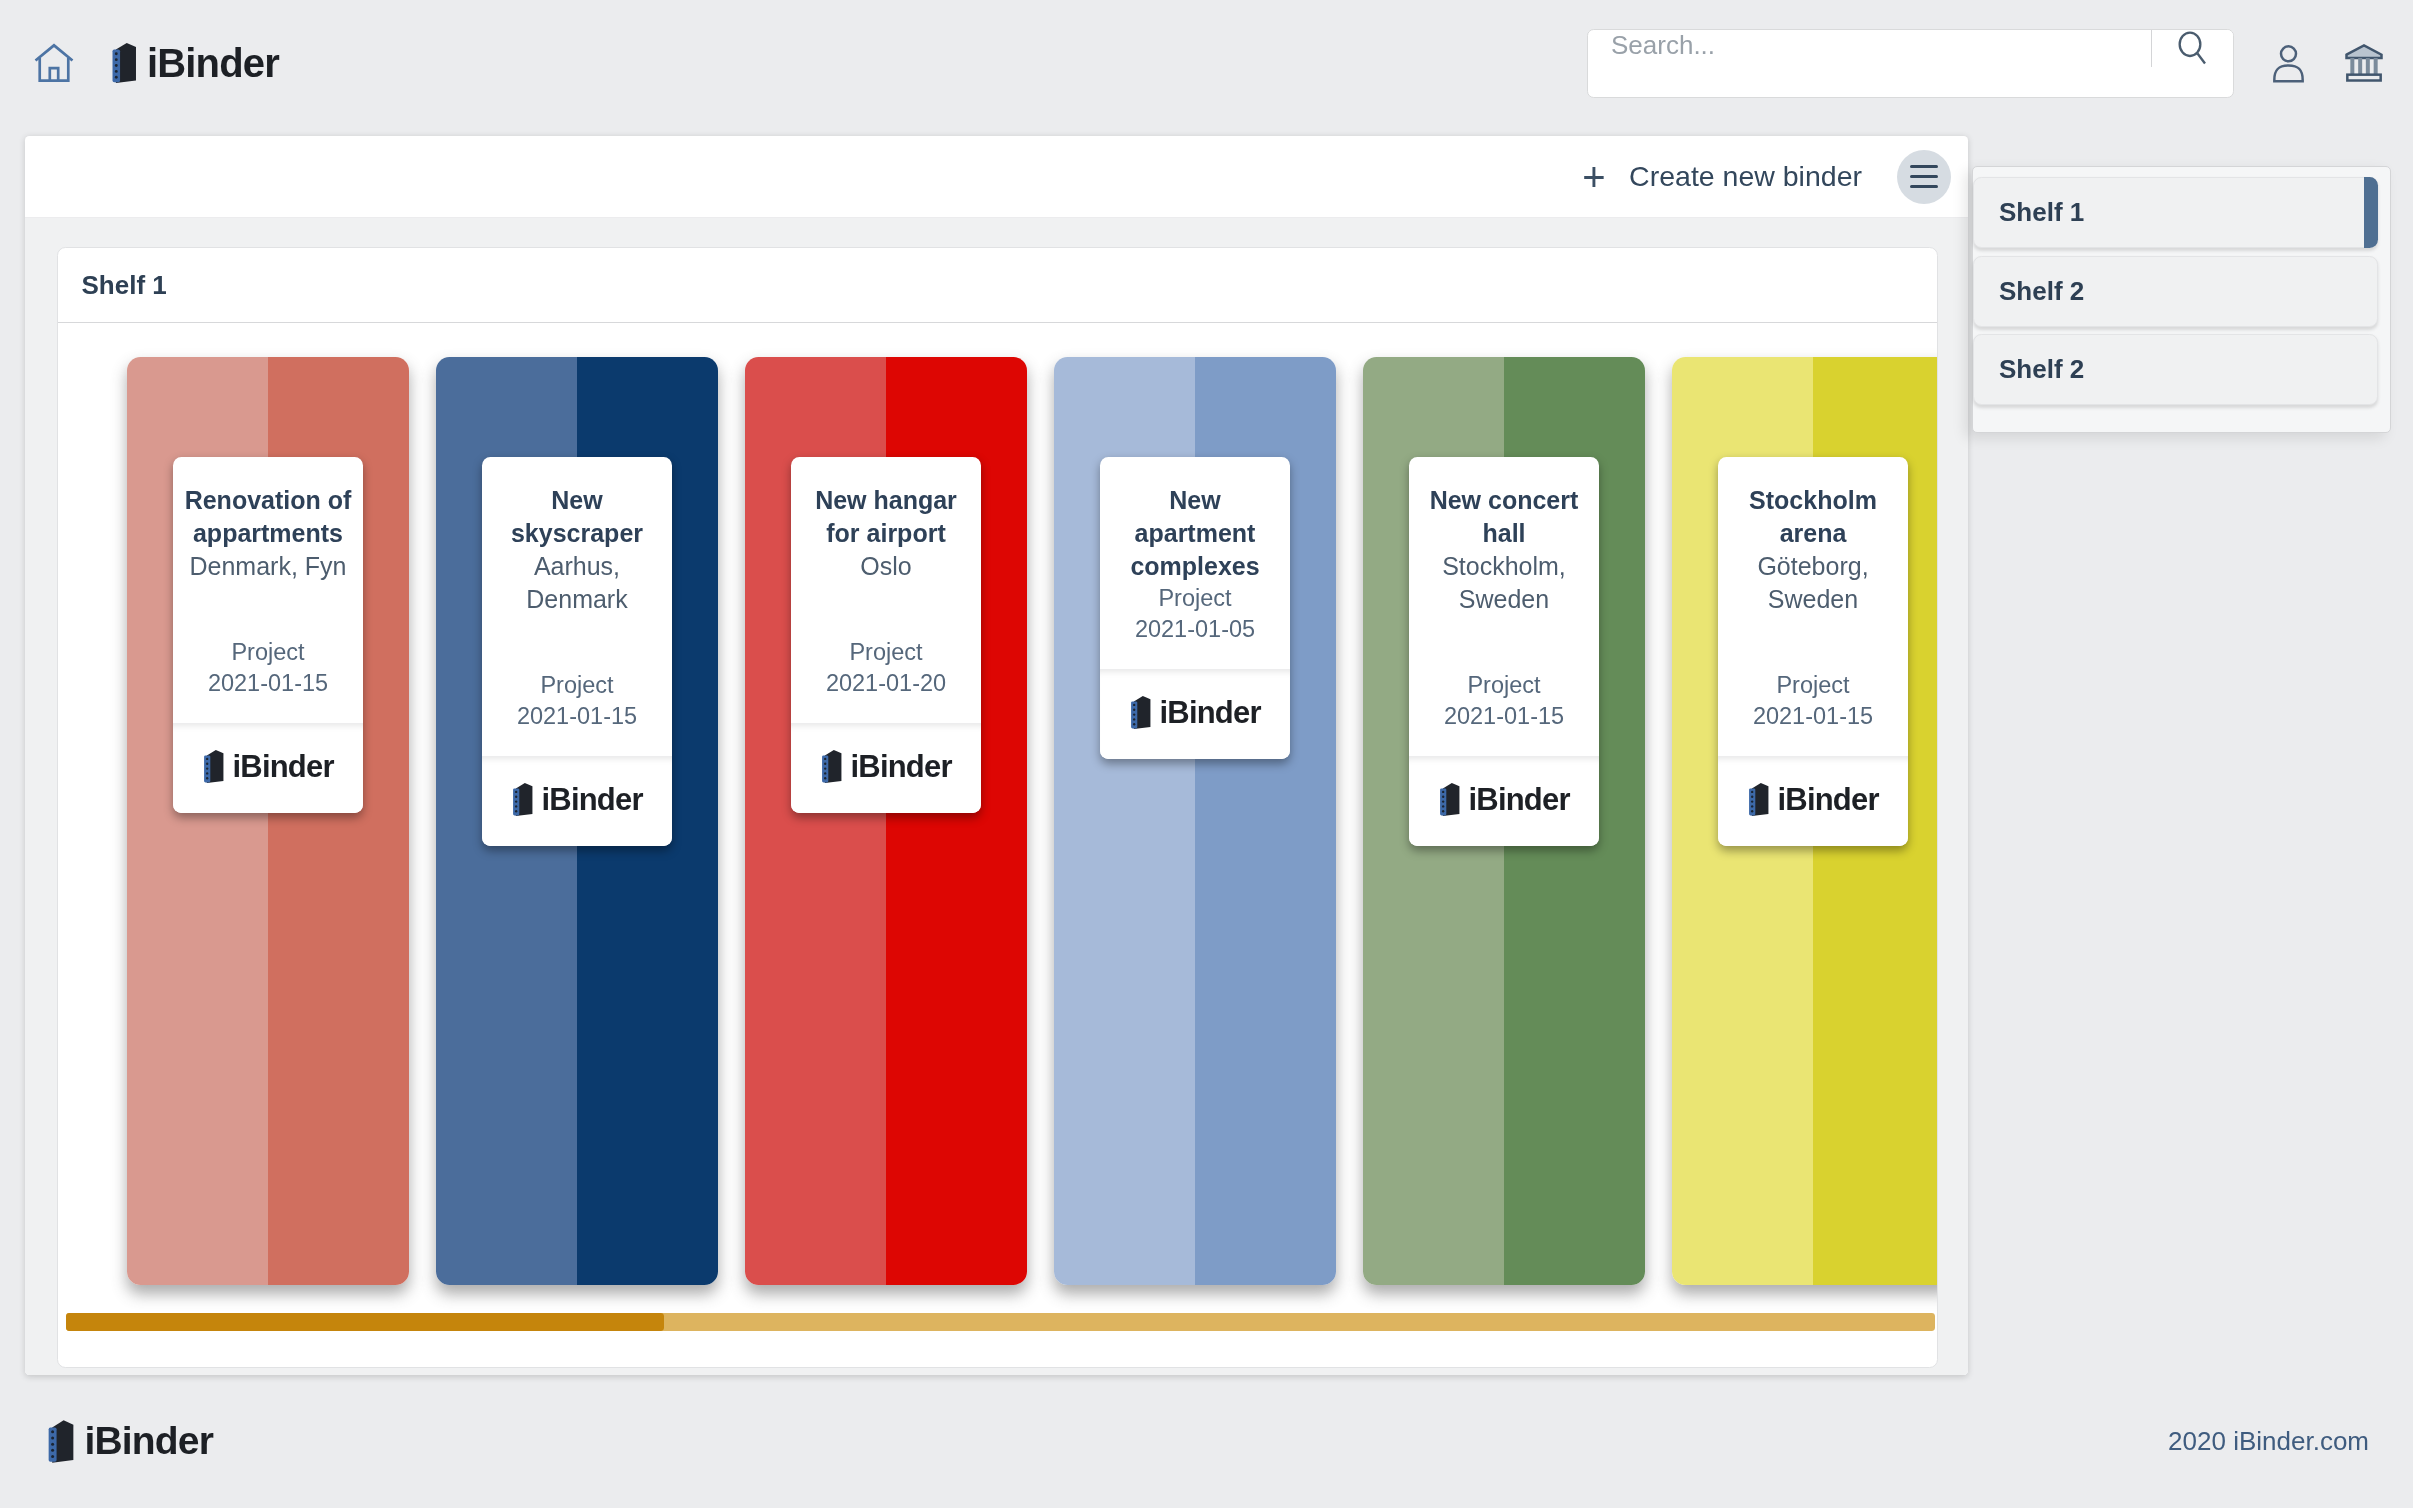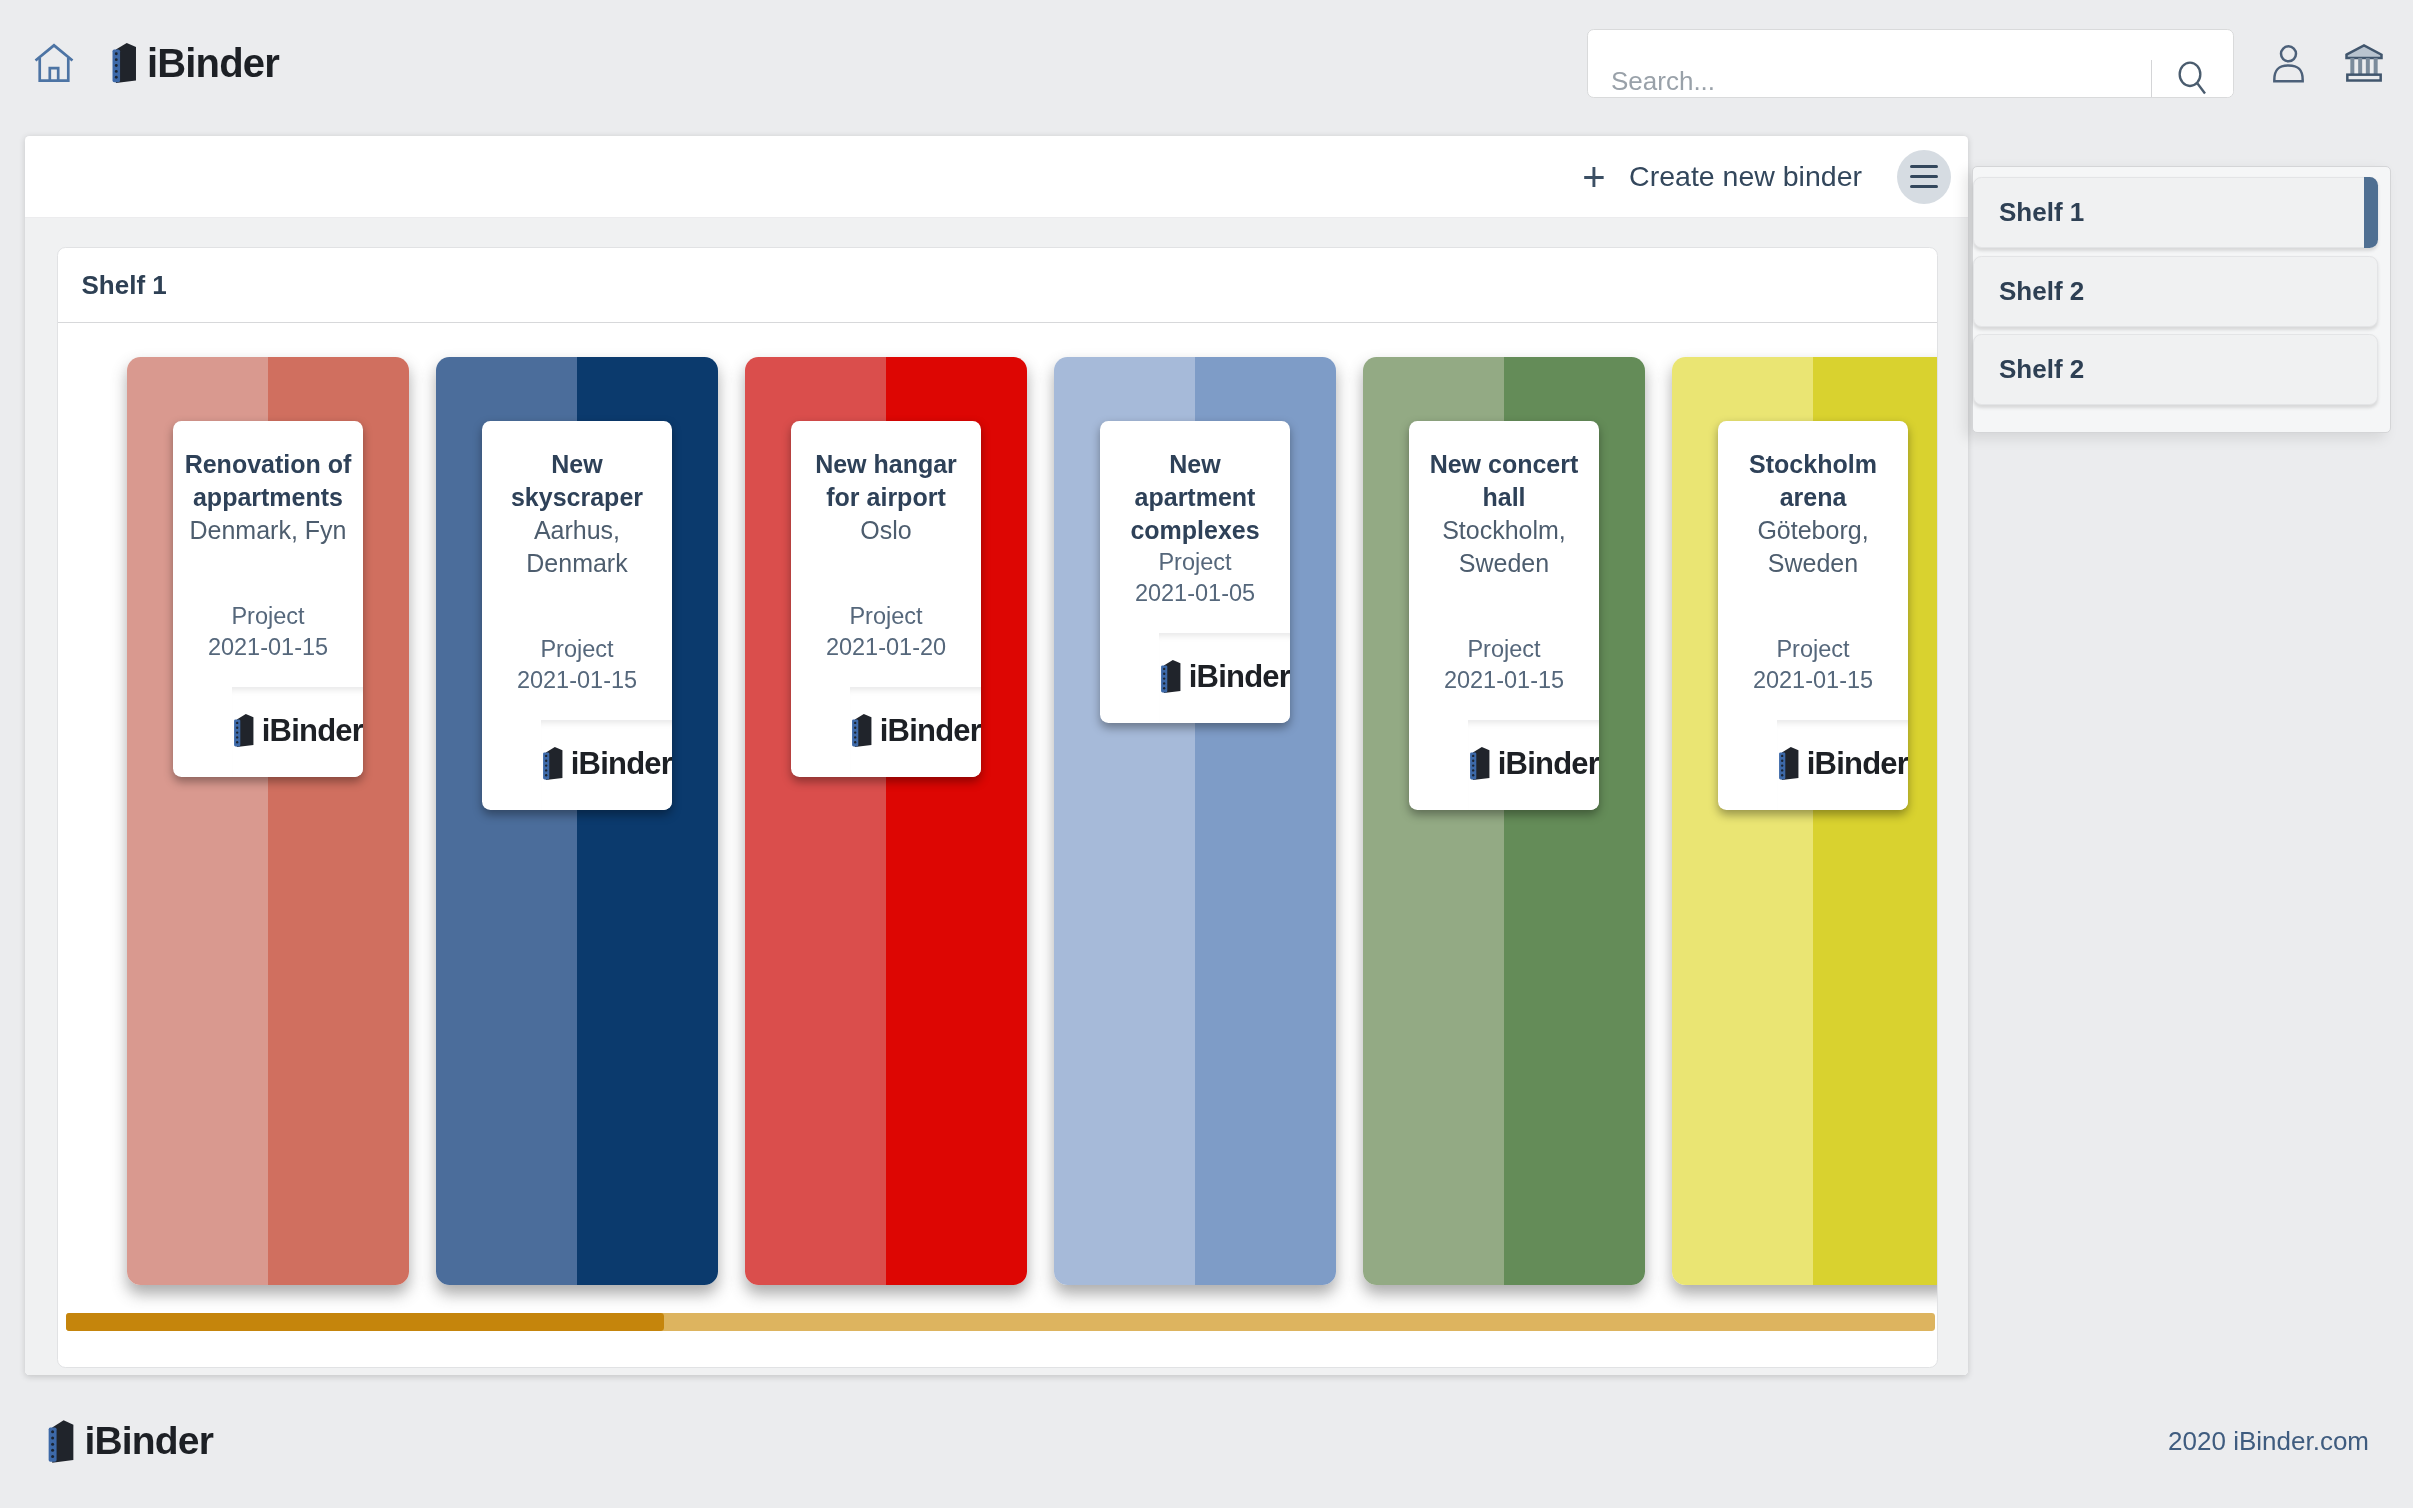--- a/index.html
+++ b/index.html
@@ -20,21 +20,21 @@
   }
   .topbar-left { display: flex; align-items: center; gap: 34px; }
   .home-icon { width: 44px; height: 42px; cursor: pointer; }
   .brand { display: flex; align-items: center; gap: 8.4px; cursor: pointer; }
   .brand-glyph { width: 28.5px; height: 42px; }
   .brand-text { font-size: 40px; font-weight: bold; color: #1d2025; letter-spacing: -0.8px; }
   .topbar-right { display: flex; align-items: center; gap: 35px; }
   .searchbox {
     width: 647px; height: 69px; background: #fff;
     border: 1.7px solid #d9dadb; border-radius: 6.7px;
-    display: flex; align-items: flex-end; overflow: hidden; gap: 36px;
+    display: flex; align-items: flex-start; overflow: hidden; gap: 36px;
   }
   .searchbox input {
     flex: 1; border: none; outline: none; background: transparent;
     font-family: "Liberation Sans", sans-serif;
     font-size: 26px; color: #33475c; padding: 0 23.5px;
   }
   .searchbox input::placeholder { color: #99a1a9; }
   .search-btn {
     width: 82px; border-left: 1.7px solid #d4d5d7;
     display: flex; align-items: center; justify-content: center;
@@ -87,24 +87,24 @@
   .binder {
     position: relative; width: 282px; height: 928px; flex: 0 0 282px;
     border-radius: 13.4px; overflow: hidden; cursor: pointer;
     box-shadow: 0 8.4px 15px rgba(70,70,70,0.45);
     display: flex; flex-direction: column; align-items: center;
   }
   .binder-half { position: absolute; top: 0; bottom: 0; width: 50%; }
   .binder-half.left  { left: 0; }
   .binder-half.right { right: 0; }
   .binder-label {
-    position: relative; margin-top: 64px; width: 190px;
+    position: relative; margin-top: 100px; width: 190px;
     background: #fff; border-radius: 8.4px; overflow: hidden;
     box-shadow: 0 4.2px 10px rgba(0,0,0,0.35);
-    display: flex; flex-direction: column; text-align: center; align-items: flex-end;
+    display: flex; flex-direction: column; text-align: center;
   }
   .label-text { padding: 27px 8.4px 23.5px; }
   .b-title { font-size: 25px; line-height: 33px; font-weight: bold; color: #2e4158; }
   .b-loc   { font-size: 25px; line-height: 33px; color: #4d5d6e; }
   .b-spacer { height: 54px; }
   .b-meta  { font-size: 23.5px; line-height: 31px; color: #55677b; }
   .label-logo {
     border-top: 1.7px solid #ededee;
     box-shadow: inset 0 6.7px 6.7px -5px rgba(0,0,0,0.10);
     padding: 25px 0 28.5px;

